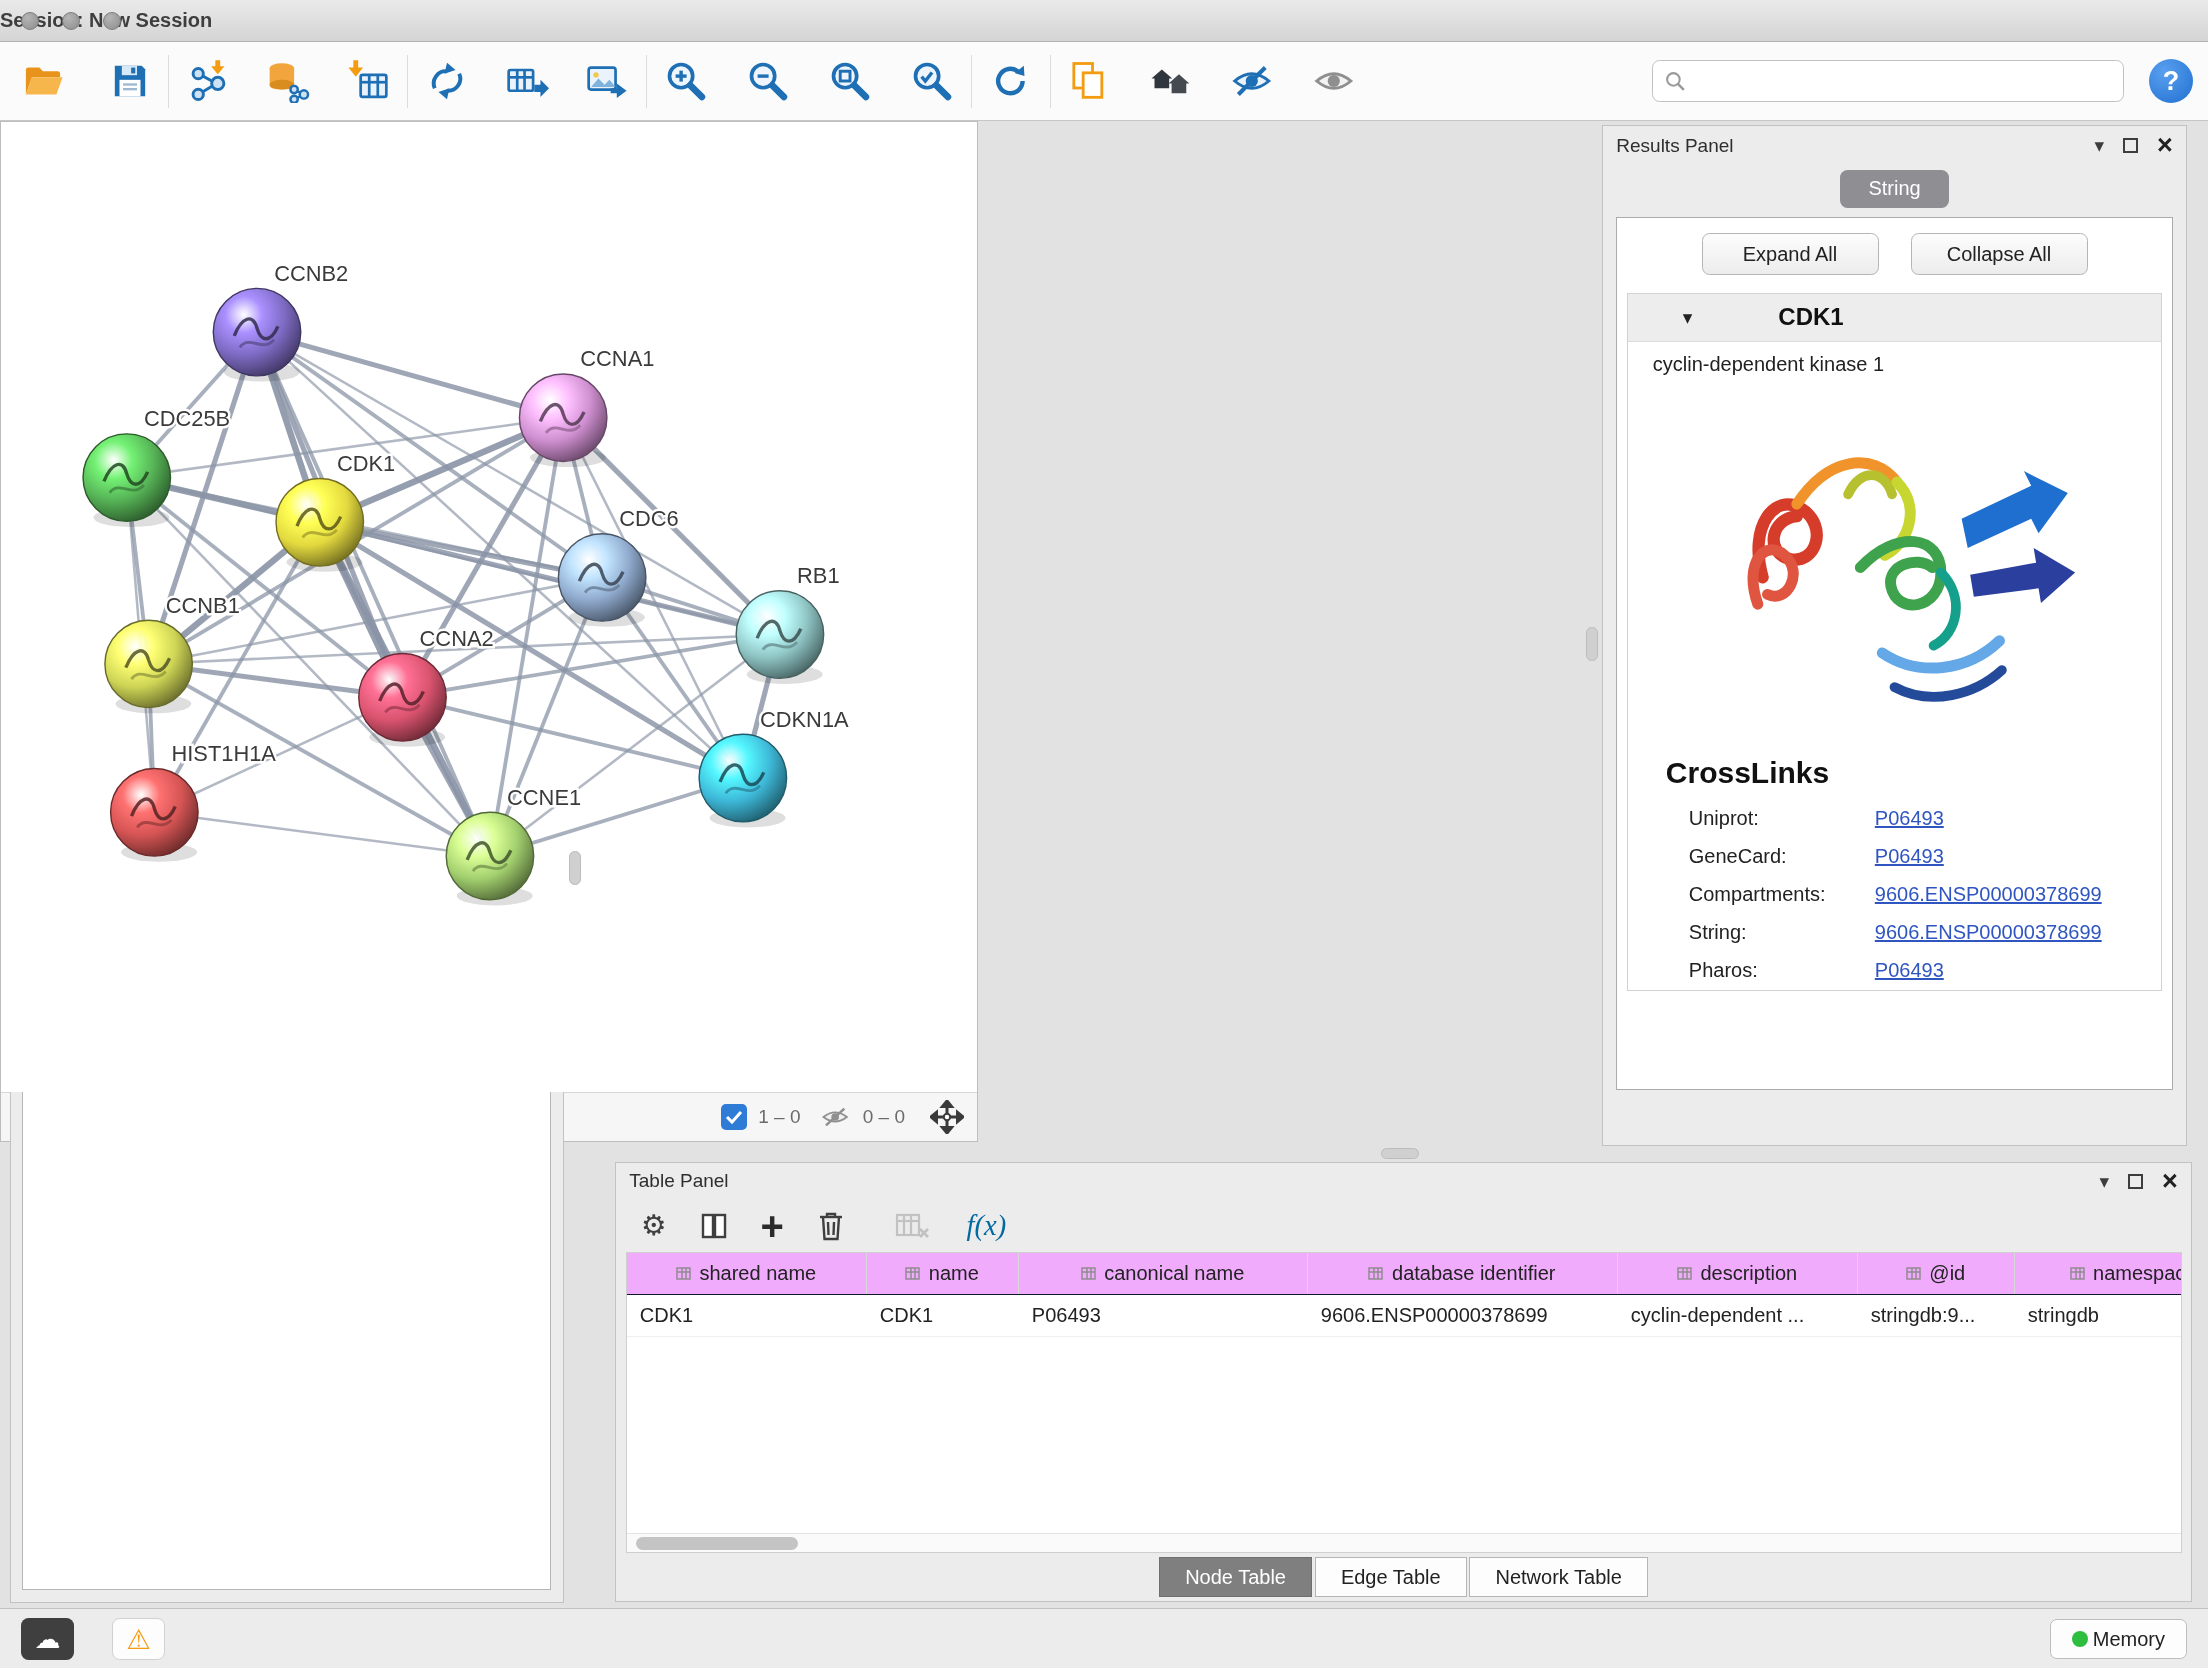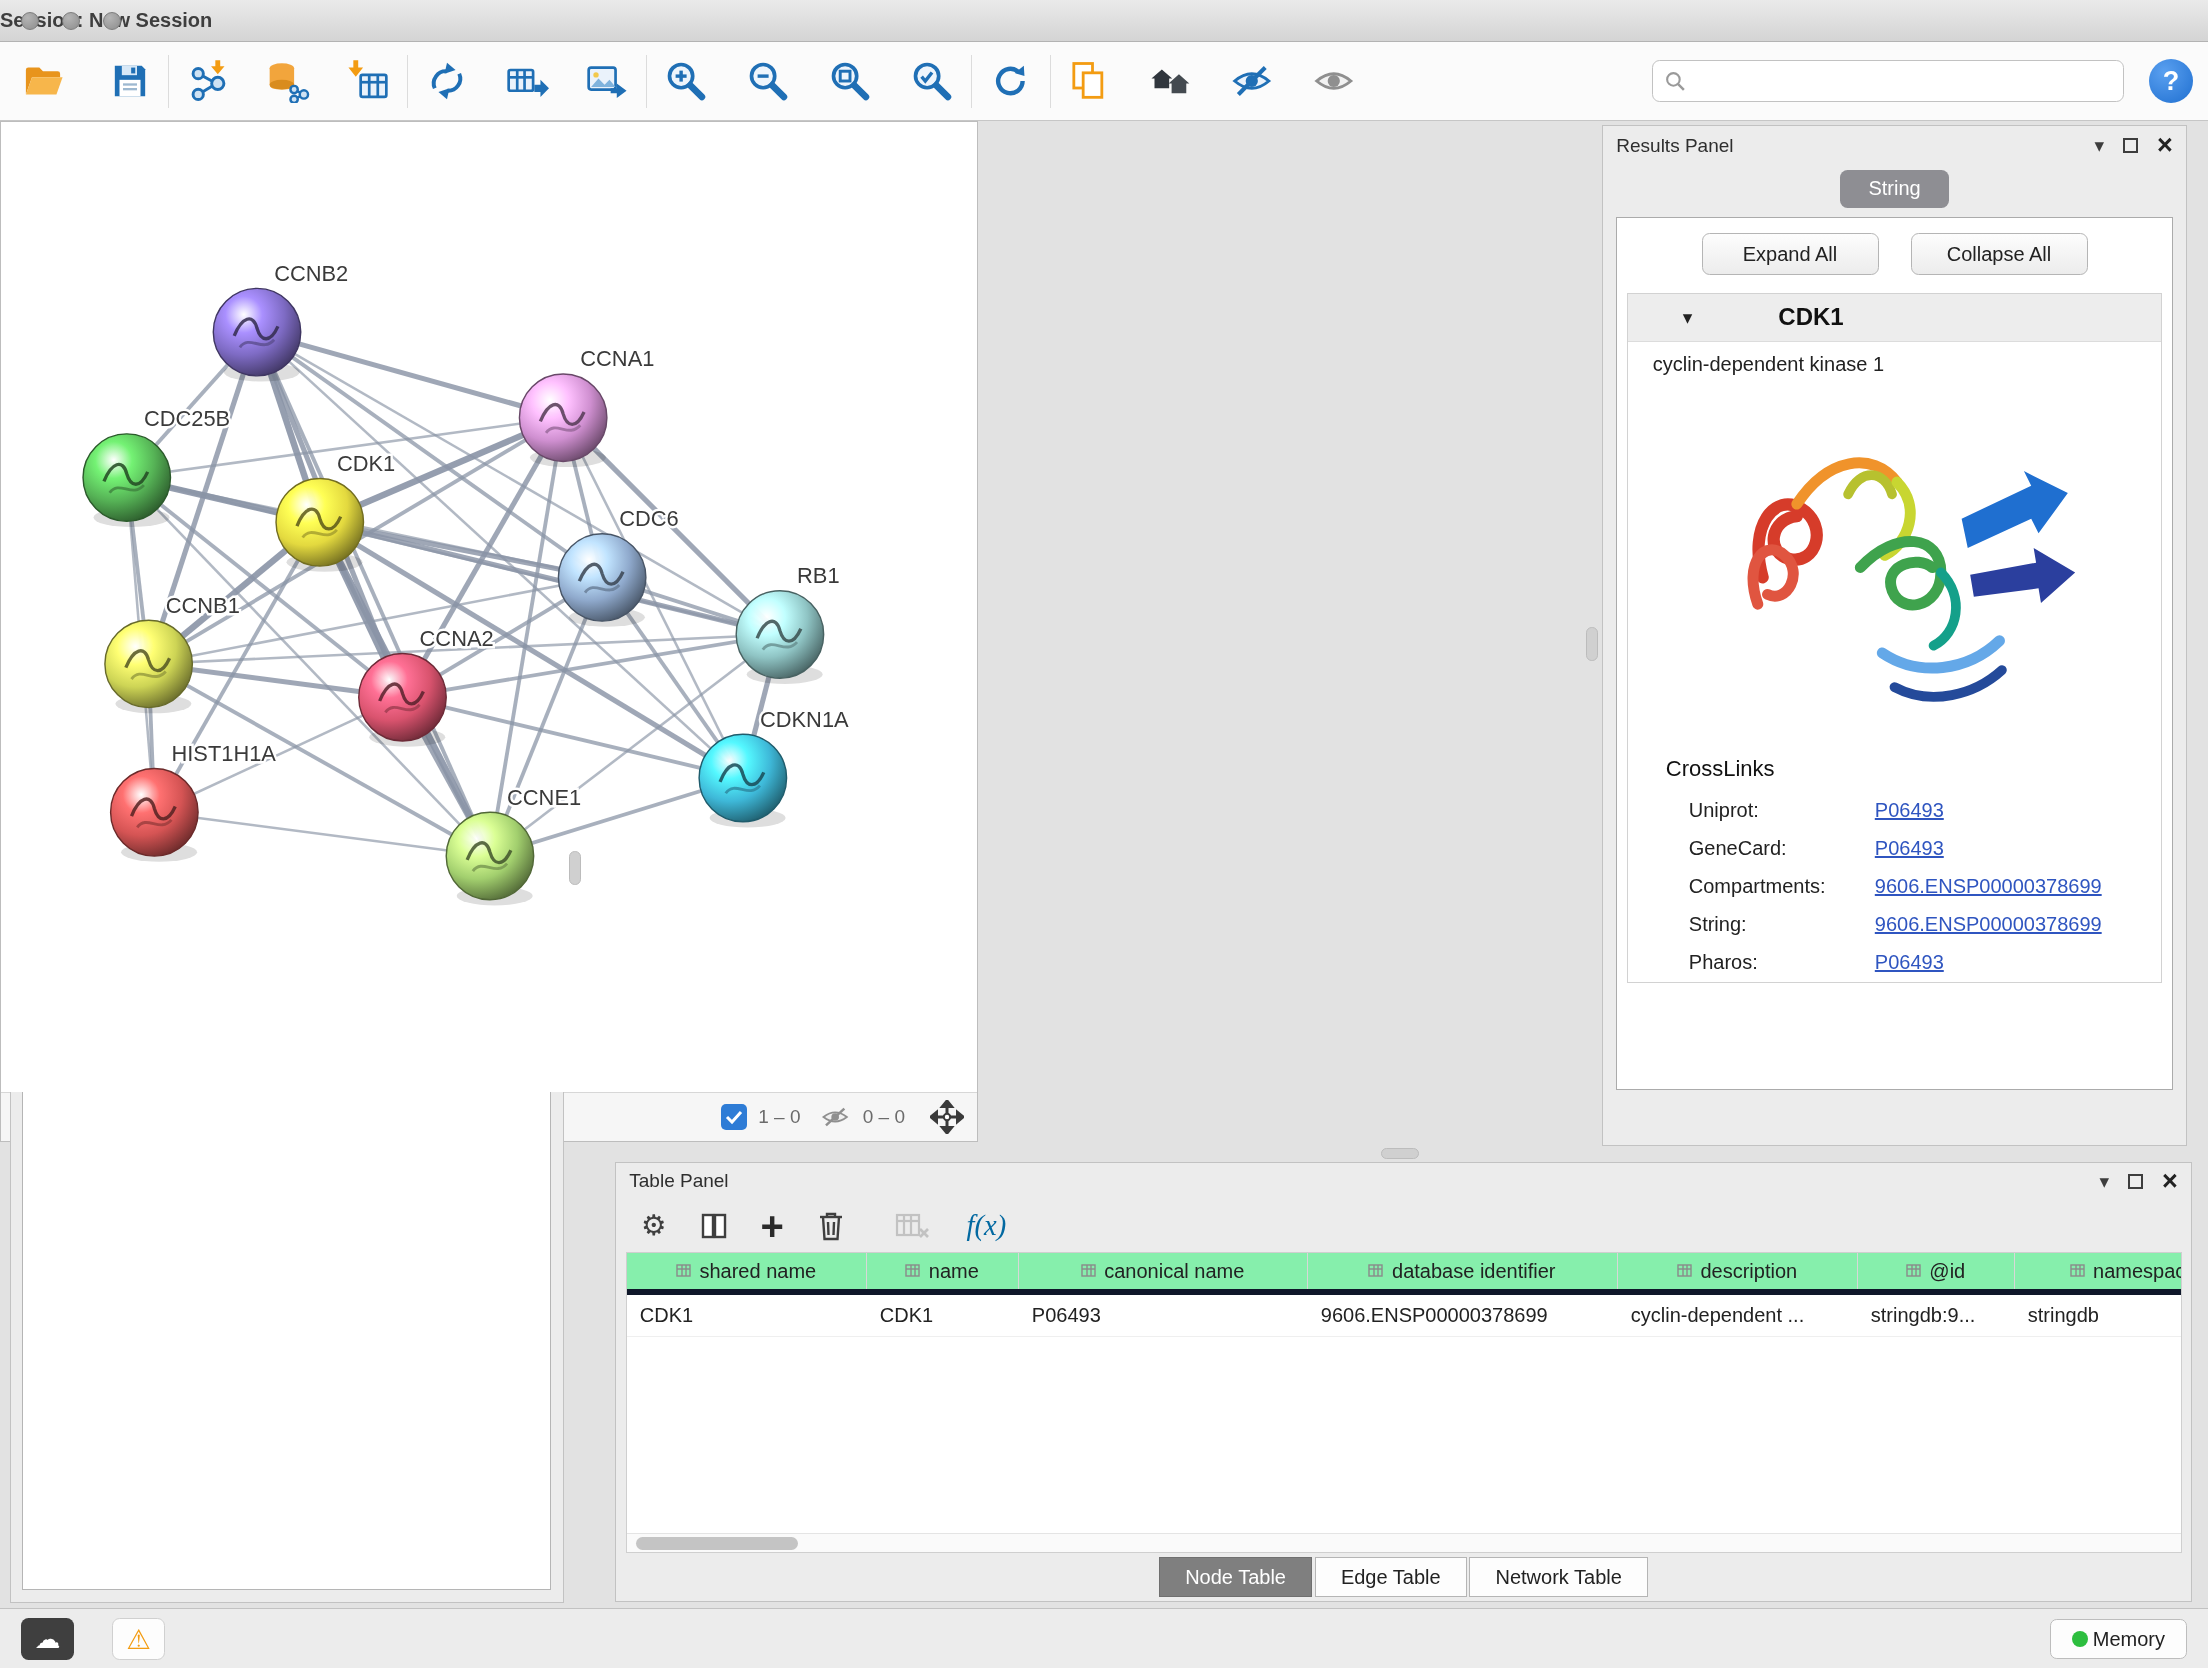--- a/index.html
+++ b/index.html
@@ -62,33 +62,33 @@
   .rp-pill{background:#8e8e93;color:#fff;border-radius:7.6px;padding:7.6px 28.5px;font-size:20px}
   .rp-box{margin:0 13.3px;height:873px;background:#fff;border:1px solid #ababab;overflow:hidden}
   .rp-btnrow{display:flex;justify-content:center;gap:32px;padding:15px 0 13.3px}
   .rp-btn{min-width:177px;text-align:center;padding:8.6px 23px;font-size:20px;color:#222;background:linear-gradient(#fdfdfd,#ececec);border:1px solid #b5b5b5;border-radius:7.6px}
   .rs-section{margin:3.8px 9.5px;border:1px solid #d2d2d2}
   .rs-hdr{display:flex;align-items:center;height:48px;background:#ededed;border-bottom:1px solid #dcdcdc}
   .rs-hdr .caret{padding-left:55px;font-size:19px;color:#222}
   .rs-hdr .sym{margin-left:86px;font-weight:700;font-size:24px;color:#111}
   .rs-desc{font-size:20px;color:#222;padding:11.4px 0 1.9px 25px}
   .rs-img{text-align:center;margin-top:3.8px}
-  .rs-xl-title{font-weight:400;font-size:22px;color:#111;padding:15px 0 9.5px 38px}
+  .rs-xl-title{font-weight:700;font-size:30px;color:#111;padding:15px 0 9.5px 38px}
   .cl-row{display:flex;align-items:center;padding:7.6px 0 7.6px 61px;font-size:20px}
   .cl-label{width:186px;color:#222}
   .cl-value{color:#2f55c0;text-decoration:underline;cursor:pointer}
 
   
   .table-panel{left:615px;top:1041px;width:1577px;height:440px;display:flex;flex-direction:column}
   .tp-toolbar{height:53px;display:flex;align-items:center;gap:32px;padding:0 25px}
   .tp-toolbar .gear{font-size:28.5px;color:#3f3f3f}
   .tp-toolbar .plus{font-size:40px;font-weight:700;color:#2b2b2b;line-height:1}
   .tp-toolbar .fx{font-family:"Liberation Serif",serif;font-style:italic;font-size:28.5px;color:#0369a1;margin-left:5.7px}
   .tbl-wrap{flex:1;margin:0 9.5px;border:1px solid #cfcfcf;background:#fff;display:flex;flex-direction:column;overflow:hidden}
-  .tbl-head{display:flex;background:#86efac;border-bottom:6px solid #0f172a;height:42px}
+  .tbl-head{display:flex;background:#f0abfc;border-bottom:1px solid #0f172a;height:42px}
   .th{display:flex;align-items:center;gap:7.6px;justify-content:center;font-size:20px;color:#222;border-right:1px solid #d8d8d8;padding:0 5.7px;white-space:nowrap;overflow:hidden;flex:none}
   .tbl-row{display:flex;height:42px;border-bottom:1px solid #efefef}
   .td{display:flex;align-items:center;font-size:20px;color:#222;padding:0 13.3px;white-space:nowrap;overflow:hidden;flex:none}
   .tbl-body{flex:1;background:#fff}
   .tbl-scroll{height:19px;background:#fafafa;border-top:1px solid #e4e4e4;position:relative}
   .tbl-thumb{position:absolute;left:9.5px;top:2.9px;width:162px;height:13.3px;border-radius:6.7px;background:#c4c4c4}
   .tp-tabs{height:48px;display:flex;align-items:center;justify-content:center;gap:2.9px}
   .tp-tab{padding:7.6px 25px;font-size:20px;background:#fdfdfd;border:1px solid #b5b5b5;color:#222}
   .tp-tab.selected{background:#7f7f7f;border-color:#6f6f6f;color:#fff}
 

